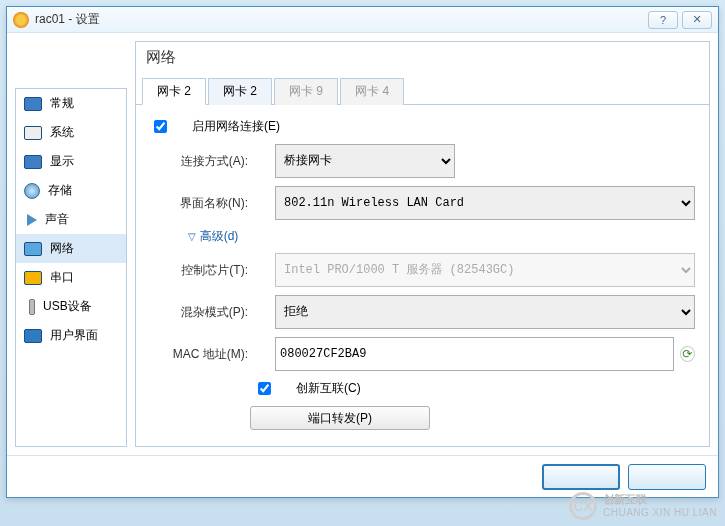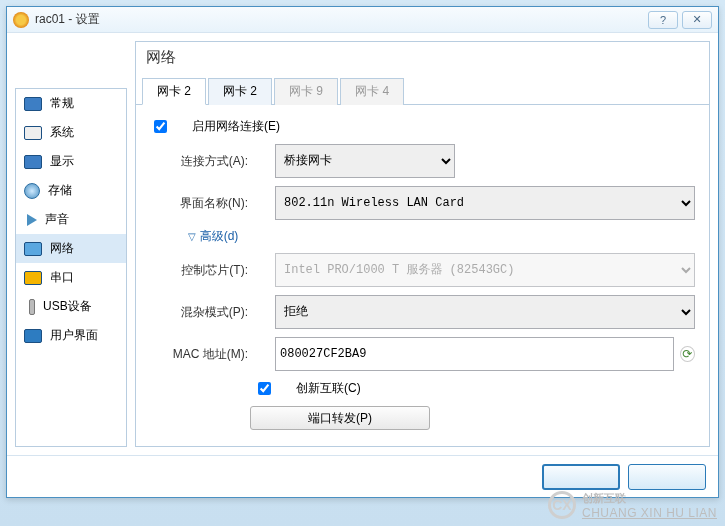--- a/index.html
+++ b/index.html
@@ -167,15 +167,15 @@
   <div class="footer">
     <button class="foot-btn primary"><span></span></button>
     <button class="foot-btn"><span></span></button>
   </div>
 </div>
 
 <div class="watermark">
   <div class="wm-logo">CX</div>
   <div>
     <div style="font-size:11px;font-weight:bold;">创新互联</div>
-    <div style="font-size:12px;letter-spacing:0.5px;text-decoration:underline;">CHUANG XIN HU LIAN</div>
+    <div style="font-size:10px;letter-spacing:0.5px;">CHUANG XIN HU LIAN</div>
   </div>
 </div>
 
 </body></html>

